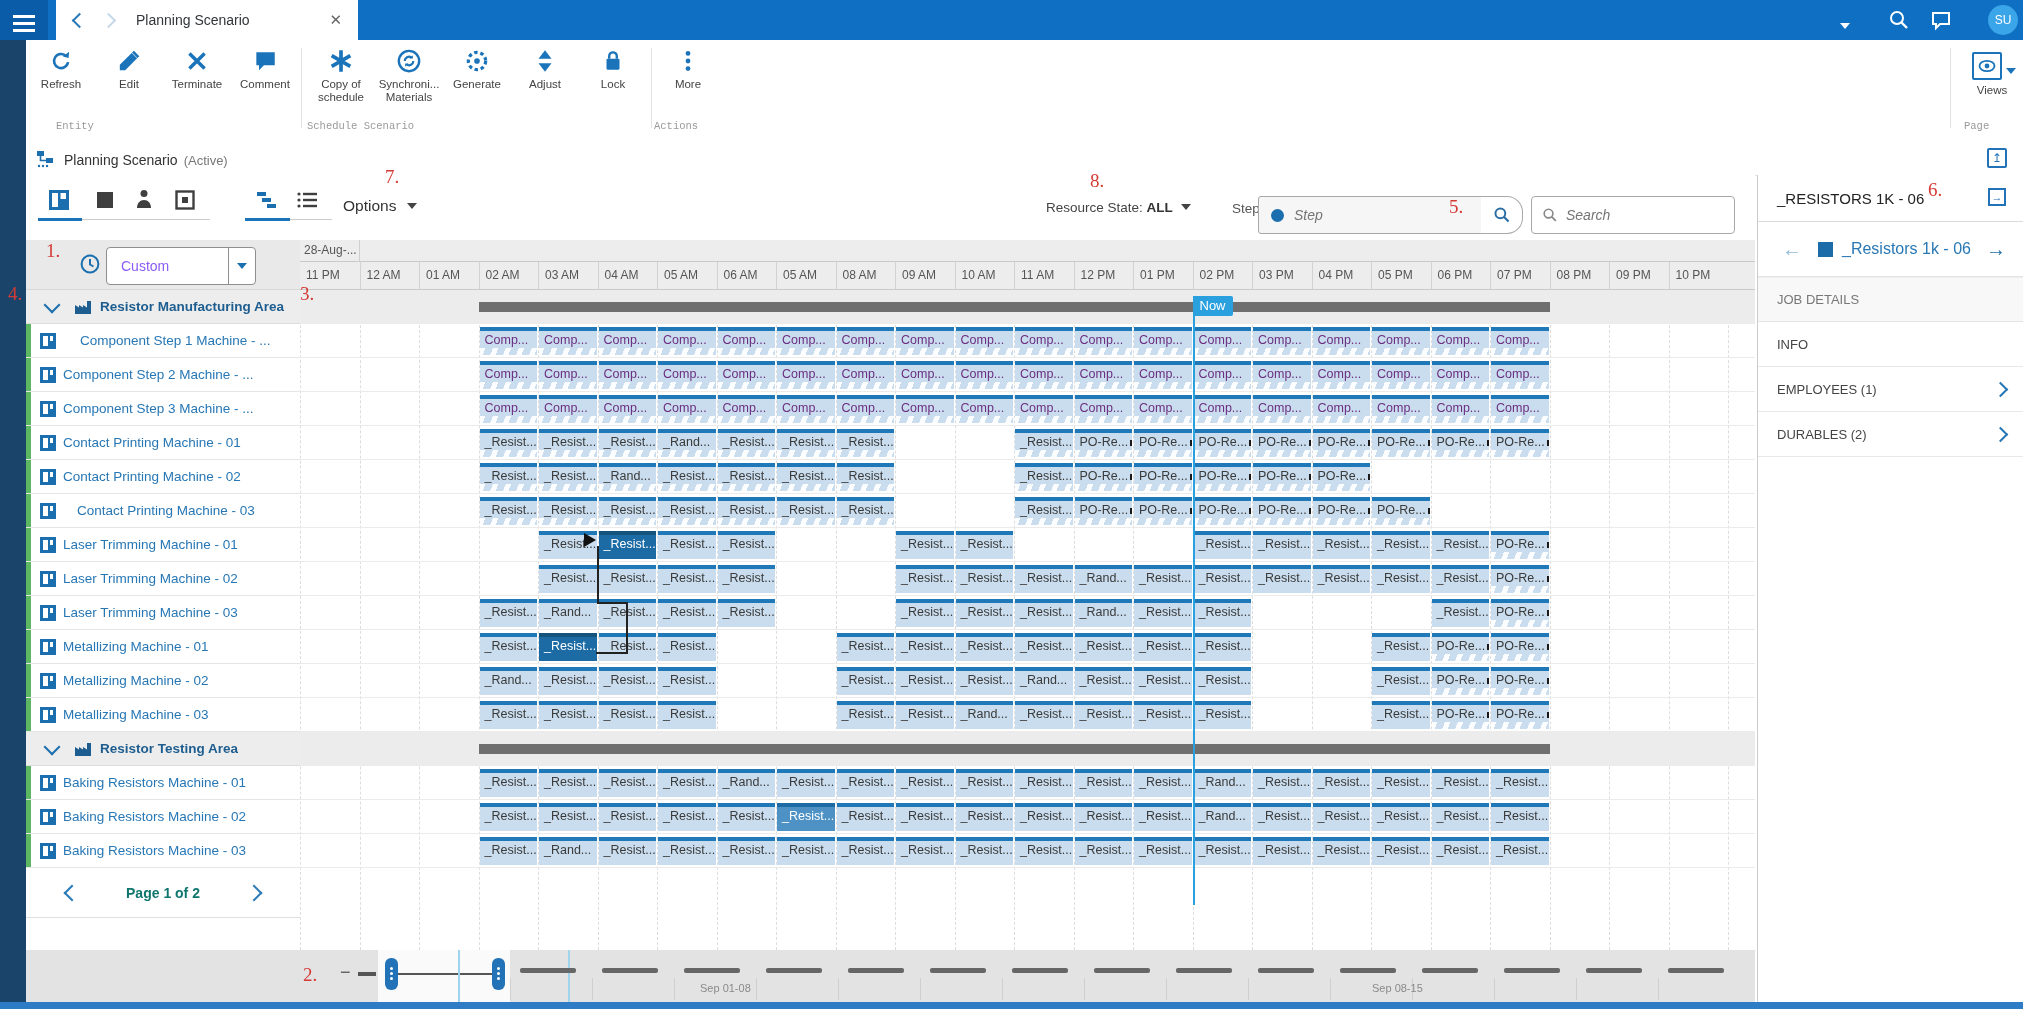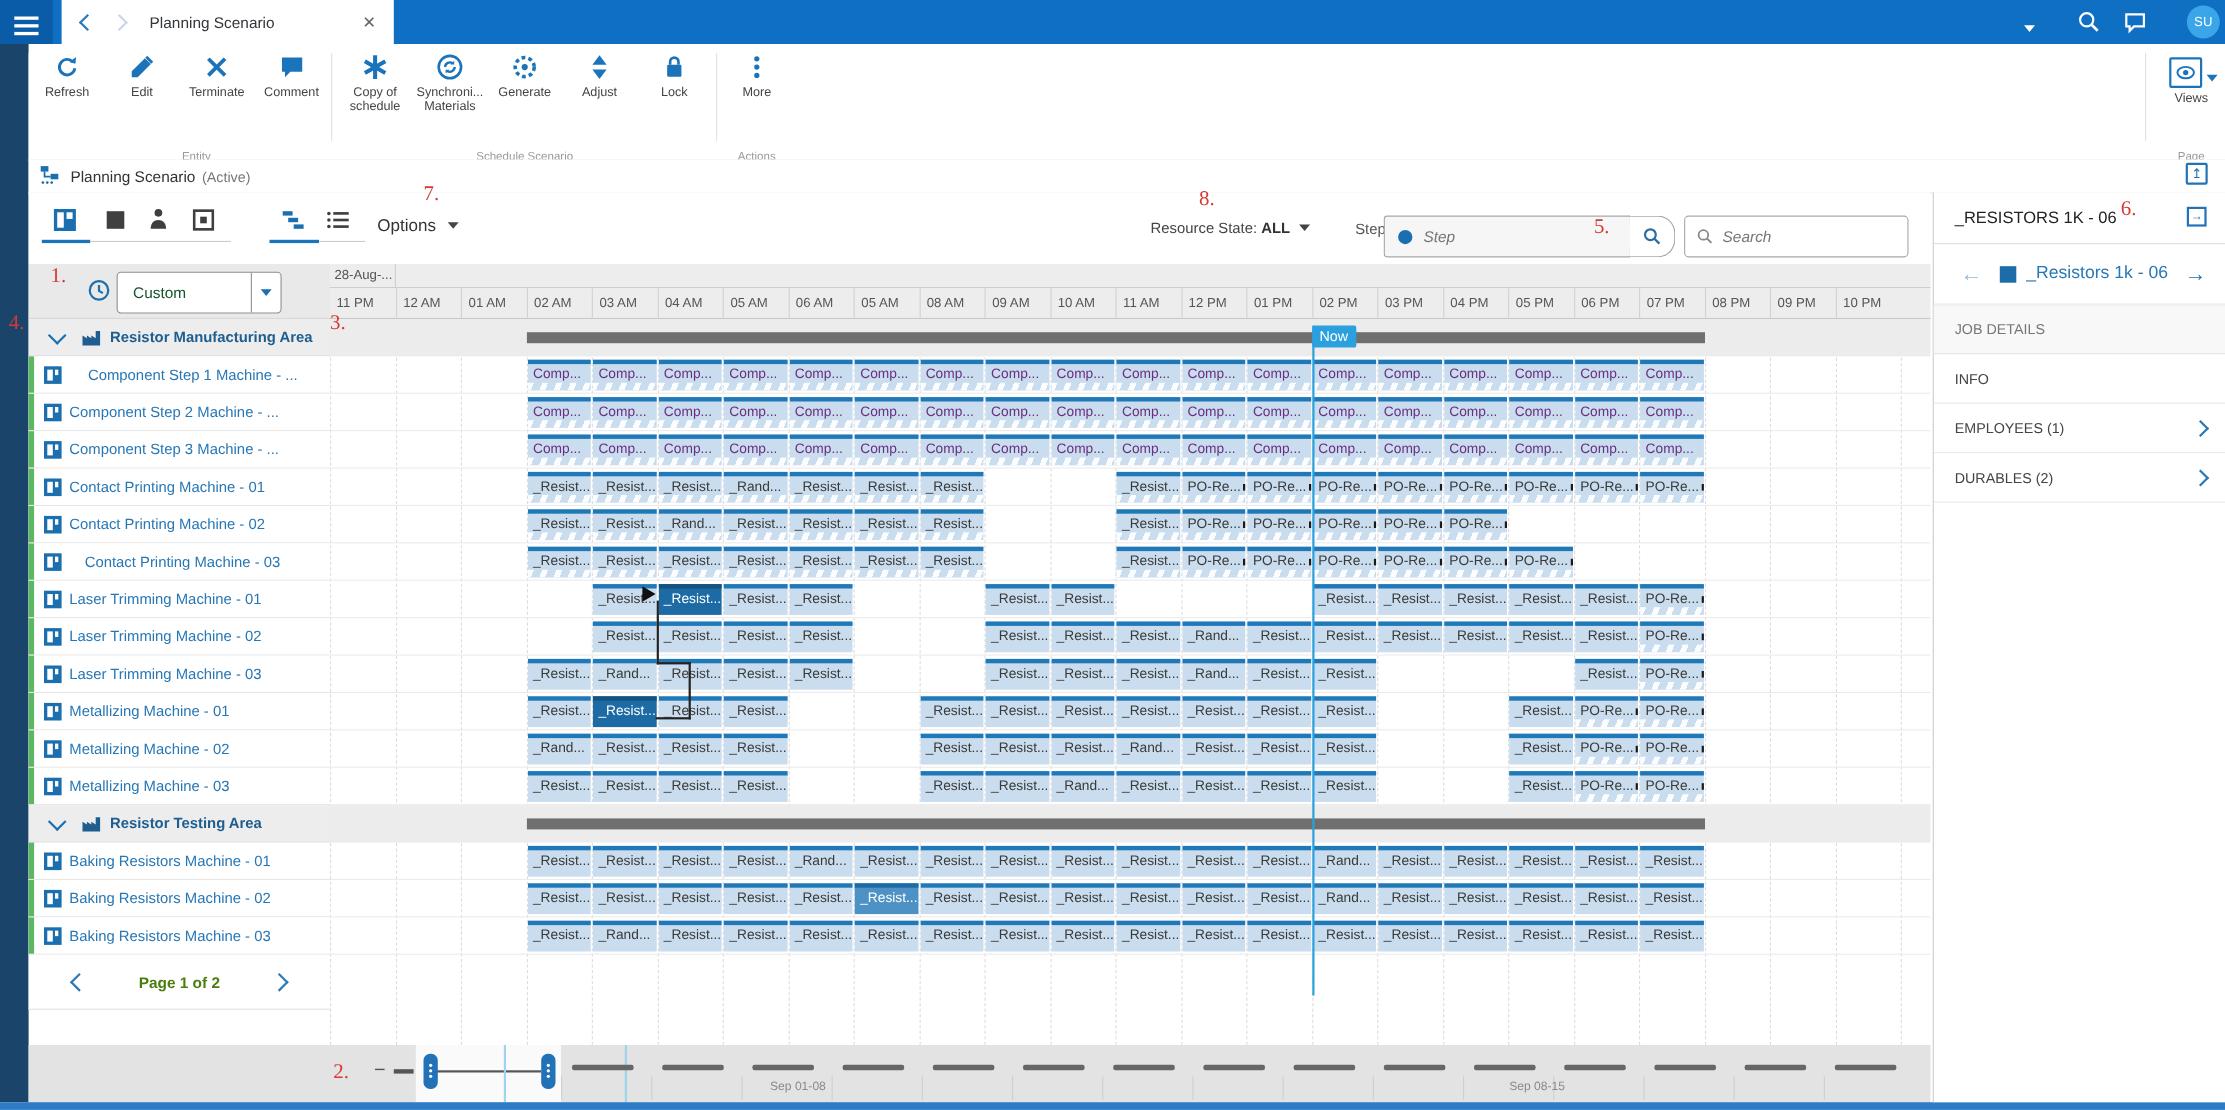--- a/index.html
+++ b/index.html
@@ -21,21 +21,21 @@
   .caret.dark{border-top-color:#444;}
   .caret.blue{border-top-color:#1b6fae;}
   
   .rail{position:absolute;left:0;top:40px;width:26px;height:962px;background:#1a4469;}
   .bottomstrip{position:absolute;left:0;top:1002px;width:2023px;height:7px;background:#2e7cc6;}
   
   .toolbar{position:absolute;left:26px;top:40px;width:1997px;height:105px;background:#fff;border-bottom:1px solid #ddd;}
   .tb{position:absolute;top:8px;width:68px;text-align:center;cursor:pointer;}
   .tbi{display:block;height:28px;}
   .tbl{display:block;font-size:11.5px;color:#444;line-height:13px;margin-top:2px;}
-  .tbcap{position:absolute;top:96px;font-size:10.5px;color:#9a9a9a;text-align:center;}
+  .tbcap{position:absolute;top:80px;font-size:10.5px;color:#9a9a9a;text-align:left;font-family:Liberation Mono, monospace;}
   .tbsep{position:absolute;top:8px;width:1px;height:80px;background:#e2e2e2;}
   .viewsbox{position:absolute;width:26px;height:24px;border:2px solid #1b74ba;border-radius:2px;display:flex;align-items:center;justify-content:center;}
   
   .breadcrumb{position:absolute;left:26px;top:145px;width:1997px;height:30px;background:#fff;border-bottom:1px solid #e5e5e5;display:flex;align-items:center;}
   
   .toggle-underline{position:absolute;height:3px;background:#1b74ba;}
   .toggle-underline.gray{height:1px;background:#ccc;}
   .ctl-text{font-size:15.5px;color:#333;}
   .inputbox{position:absolute;top:196px;height:38px;box-sizing:border-box;border:1px solid #a8a8a8;background:#fff;display:flex;align-items:center;}
   .inputbox input{border:none;outline:none;background:transparent;font-size:14px;font-style:italic;color:#555;width:100%;
@@ -296,21 +296,21 @@
       </svg>
     <input placeholder="Search" style="">
   </div>
 
   <div class="abs" style="left:26px;top:240px;width:274px;height:50px;background:#e9e9e9;border-bottom:1px solid #d8d8d8;box-sizing:border-box;">
     <svg width="20" height="20" viewBox="0 0 20 20" style="position:absolute;left:54px;top:14px;">
         <circle cx="10" cy="10" r="8.4" fill="none" stroke="#1b6fae" stroke-width="2"></circle>
         <path d="M10 5v5.5l3.5 2" fill="none" stroke="#1b6fae" stroke-width="2"></path>
       </svg>
     <div class="abs" style="left:80px;top:7px;width:148px;height:36px;background:#fff;border:1px solid #8f8f8f;border-radius:4px;display:flex;align-items:center;cursor:pointer;">
-      <span style="margin-left:14px;font-size:14px;color:#14532d;">Custom</span>
+      <span style="margin-left:14px;font-size:14px;color:#8b5cf6;">Custom</span>
       <span style="margin-left:auto;width:26px;height:100%;border-left:1px solid #8f8f8f;display:flex;align-items:center;justify-content:center;">
           <span class="caret" style="border-top-color:#1b6fae;"></span>
         </span>
     </div>
   </div>
 
   <div class="ghead" style="left:300px;top:240px;width:1455px;height:22px;">
     <span class="abs" style="left:4px;top:3px;">28-Aug-...</span>
     <div class="abs" style="left:59px;top:0;width:1px;height:22px;background:#cfcfcf;"></div>
   </div>
@@ -761,21 +761,21 @@
         <div class="micon" style="margin-left: 14px;">
           <i style="left:3px;top:3px;width:4.5px;height:10px"></i>
           <i style="left:9.5px;top:3px;width:3.5px;height:5px"></i>
         </div>
         <span class="itemlabel" style="margin-left: 7px;">Baking Resistors Machine - 03</span>
       </div>
     </div>
 
   <div class="abs" style="left:26px;top:868px;width:274px;height:50px;border-bottom:1px solid #e0e0e0;background:#fff;display:flex;align-items:center;box-sizing:border-box;">
     <span class="pagchev l" style="margin-left:40px;"></span>
-    <span style="flex:1;text-align:center;font-weight:bold;font-size:14px;color:#4d7c0f;">Page 1 of 2</span>
+    <span style="flex:1;text-align:center;font-weight:bold;font-size:14px;color:#0f766e;">Page 1 of 2</span>
     <span class="pagchev r" style="margin-right:40px;"></span>
   </div>
 
   <div class="footband" style="left:26px;width:274px;">
     
   </div>
   <div class="footband" style="left:300px;width:1455px;" id="minimap">
       <div style="position: absolute; left: 78px; top: 0px; width: 132px; height: 52px; background: rgb(250, 250, 250);"></div>
       <div style="position: absolute; left: 40px; top: 12px; color: rgb(85, 85, 85); font-size: 18px;">−</div>
       <div style="position: absolute; left: 58px; top: 22px; width: 18px; height: 4px; background: rgb(85, 85, 85);"></div>

